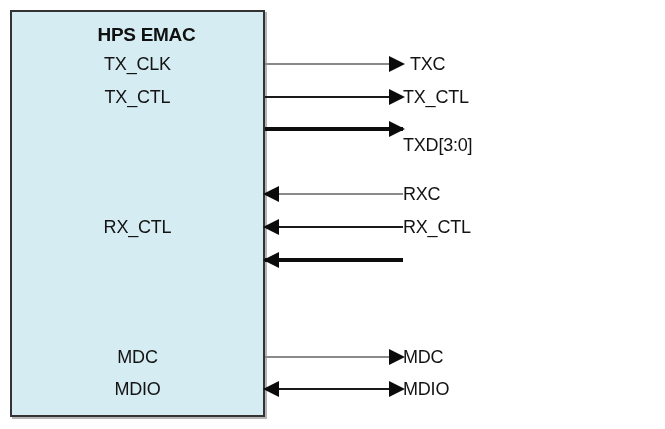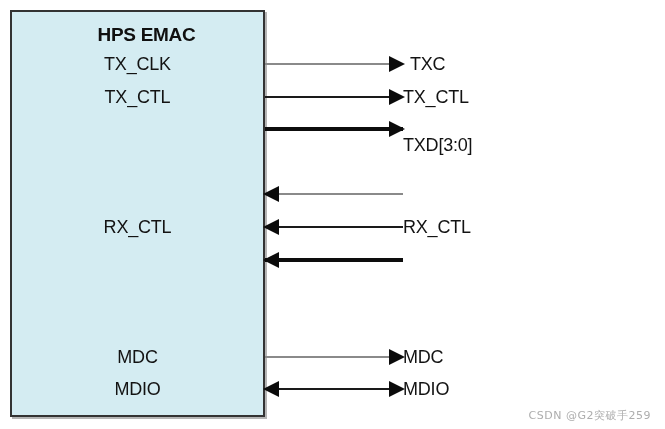--- a/index.html
+++ b/index.html
@@ -133,20 +133,21 @@
 
   <div class="sig-label left-label" style="top:217px; width:255px; left:10px;">RX_CTL</div>
 
   <div class="sig-label left-label" style="top:347px; width:255px; left:10px;">MDC</div>
   <div class="sig-label left-label" style="top:379px; width:255px; left:10px;">MDIO</div>
 
   <div class="sig-label right-label" style="top:54px;  left:403px; width:252px;padding-left:7px;">TXC</div>
   <div class="sig-label right-label" style="top:87px;  left:403px; width:252px;">TX_CTL</div>
   <div class="sig-label right-label" style="top:119px; left:403px; width:252px;margin-top:16px;">TXD[3:0]</div>
 
+  <div class="sig-label right-label" style="top:184px; left:403px; width:252px;">RXC</div>
   <div class="sig-label right-label" style="top:217px; left:403px; width:252px;">RX_CTL</div>
 
   <div class="sig-label right-label" style="top:347px; left:403px; width:252px;">MDC</div>
   <div class="sig-label right-label" style="top:379px; left:403px; width:252px;">MDIO</div>
 
   <div class="conn thin" style="top:64px;">
     <div class="wire"></div>
     <div class="arrow right"></div>
   </div>
 
@@ -179,15 +180,14 @@
     <div class="wire"></div>
     <div class="arrow right"></div>
   </div>
 
   <div class="conn medium" style="top:389px;">
     <div class="wire"></div>
     <div class="arrow left"></div>
     <div class="arrow right"></div>
   </div>
 
-  <div id="watermark">CSDN @G2突破手259</div>
 
 </div>
 
 </body></html>

